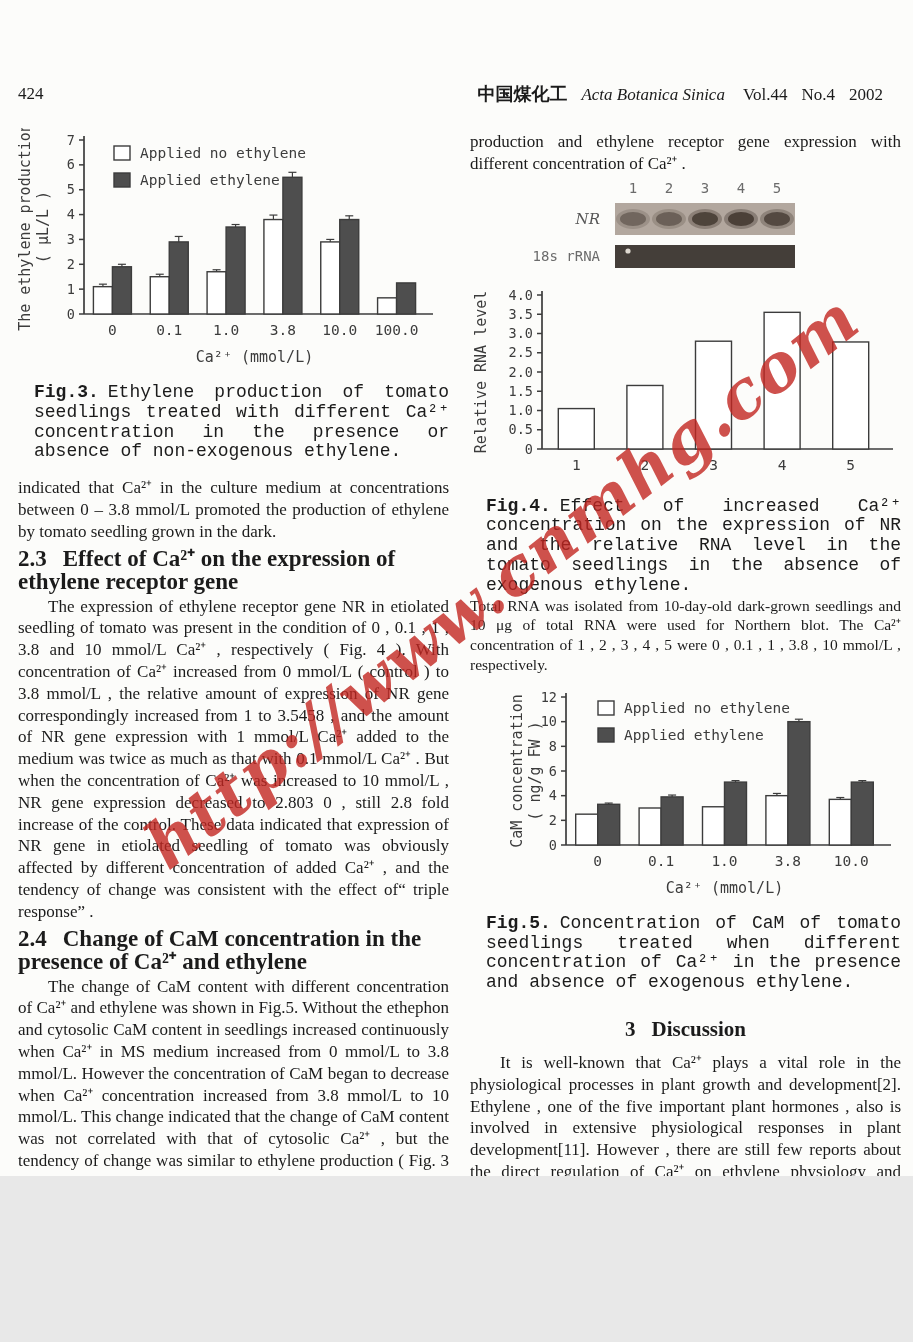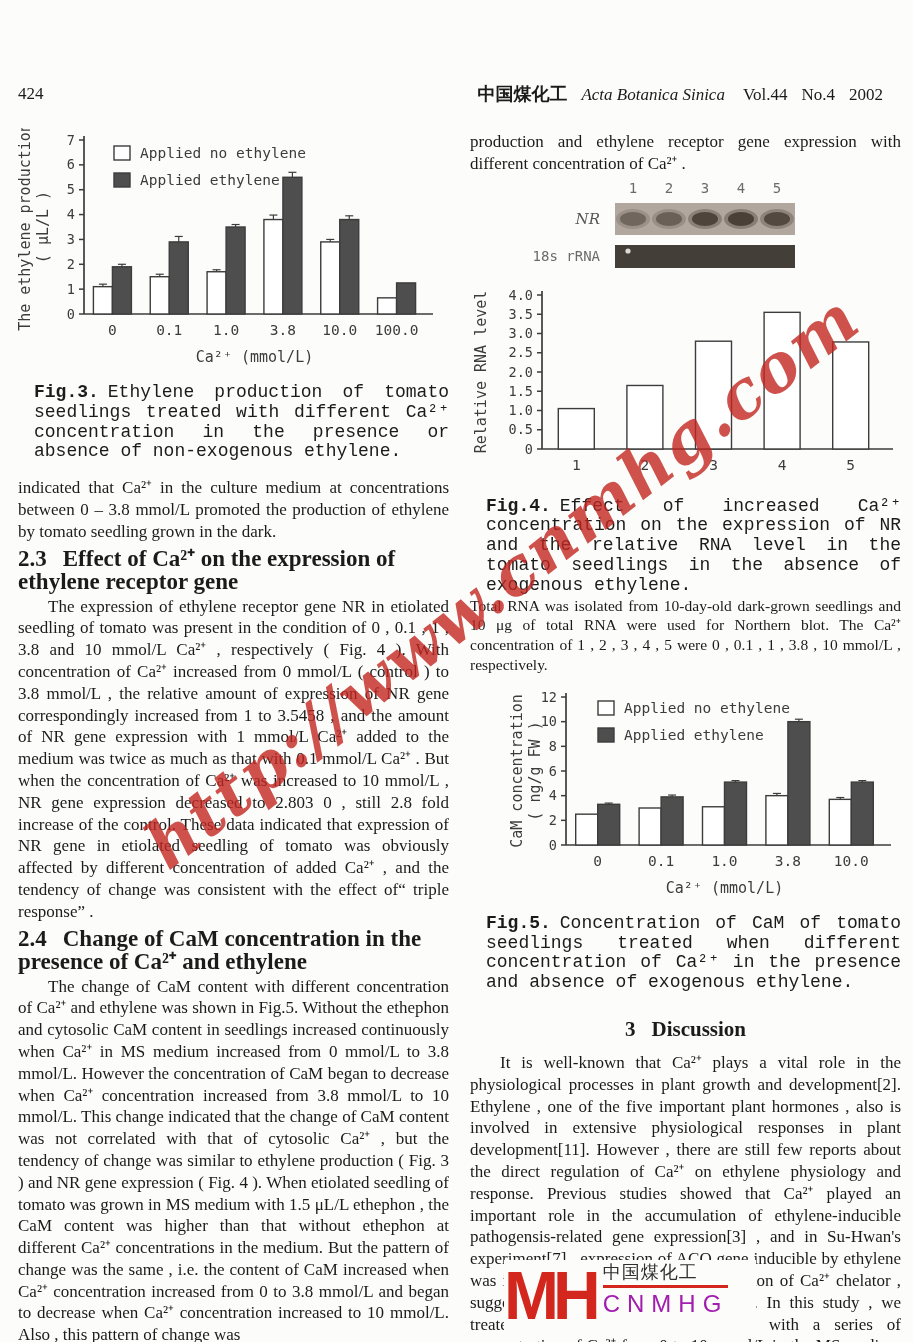--- a/index.html
+++ b/index.html
@@ -1,16 +1,16 @@
 <!DOCTYPE html>
 <html><head>
 <meta charset="utf-8">
 <style>
   html,body{margin:0;padding:0;background:#e8e8e8;}
-  .page{position:relative;width:913px;height:1342px;background:#fcfcfa;overflow:hidden;
+  .page{position:relative;width:913px;height:1176px;background:#fcfcfa;overflow:hidden;
         font-family:"Liberation Serif",serif;color:#1b1b1b;}
   
   .hdr-left{position:absolute;left:18px;top:84px;font-size:17px;}
   .hdr-right{position:absolute;right:16px;top:82px;font-size:17px;white-space:nowrap;}
   .hdr-right .cn{font-weight:bold;font-size:18px;margin-right:14px;}
   .hdr-right .en{font-style:italic;margin-right:18px;}
   .hdr-right .meta{margin-right:14px;}
   
   .col{position:absolute;width:431px;}
   .col-left{left:18px;top:128px;}

